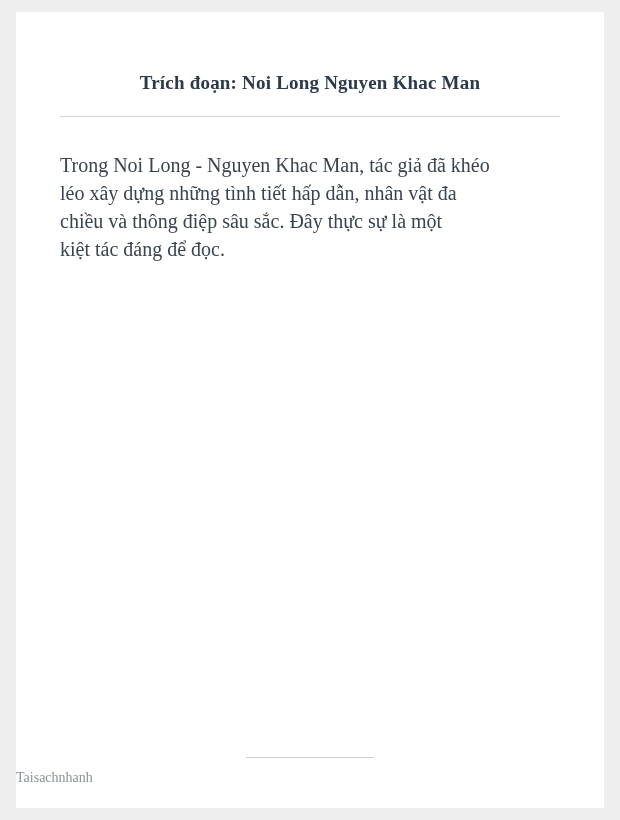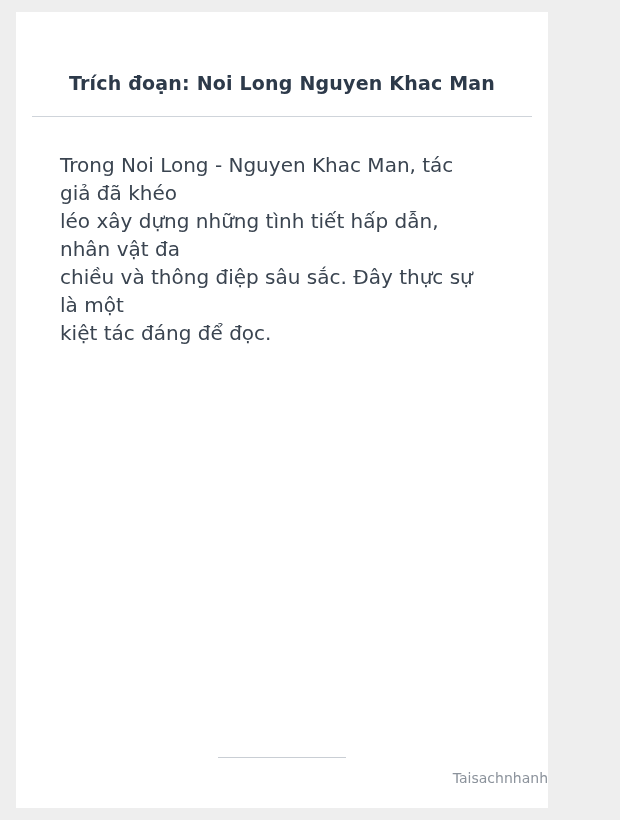--- a/index.html
+++ b/index.html
@@ -10,24 +10,25 @@
     width: 620px;
     height: 820px;
     background: #eeeeee;
     font-family: "DejaVu Sans", sans-serif;
     overflow: hidden;
   }
   .page {
     position: absolute;
     left: 16px;
     top: 12px;
-    width: 532px;
+    width: 588px;
     height: 796px;
     background: #ffffff;
     box-sizing: border-box;
+    font-family: Liberation Serif, serif;
   }
   .doc-title {
     margin: 0;
     padding-top: 60px;
     text-align: center;
     font-size: 19px;
     font-weight: bold;
     color: #2d3a4a;
     letter-spacing: 0.2px;
   }
@@ -43,21 +44,21 @@
     font-size: 20px;
     line-height: 28px;
     color: #3a4450;
     white-space: pre-line;
   }
   .footer {
     position: absolute;
     left: 0;
     right: 0;
     bottom: 22px;
-    text-align: right;
+    text-align: left;
   }
   .footer-rule {
     width: 128px;
     height: 1px;
     background: #c9ced4;
     margin: 0 auto 12px auto;
   }
   .footer-text {
     font-size: 14px;
     color: #8b929b;

